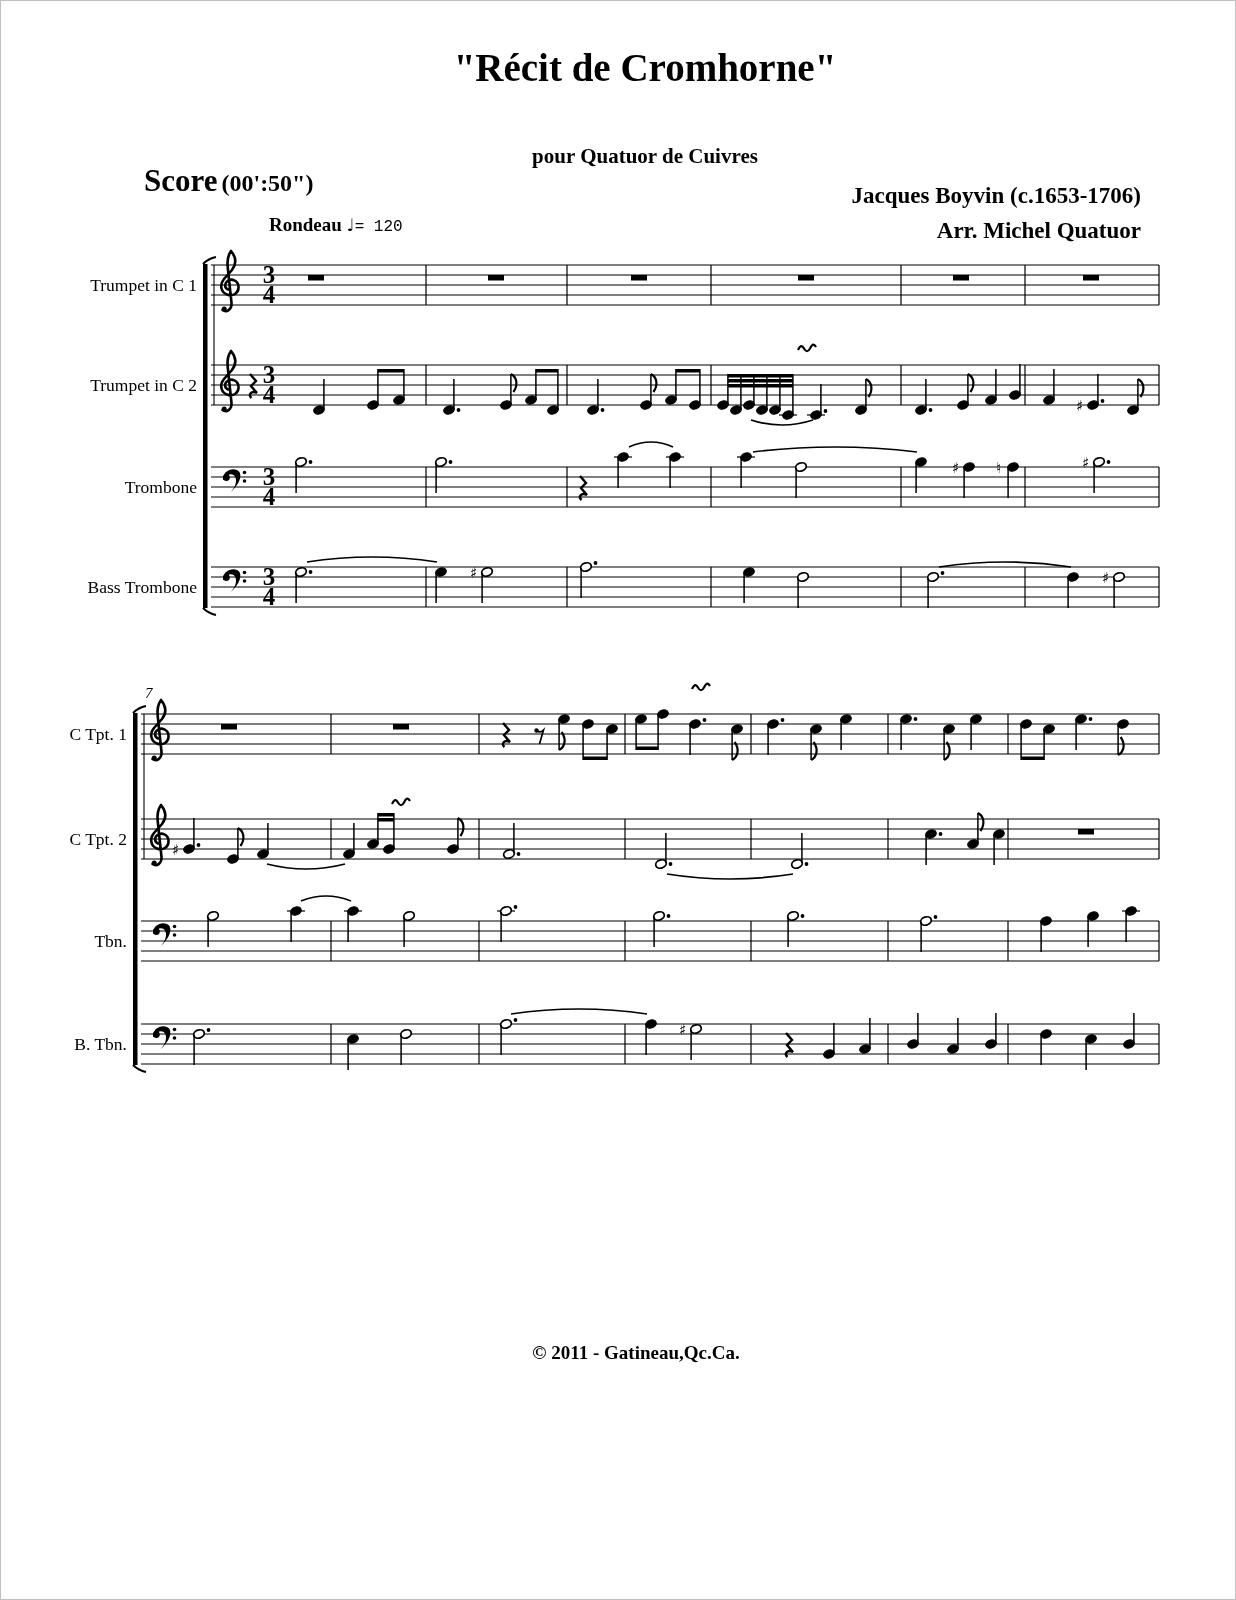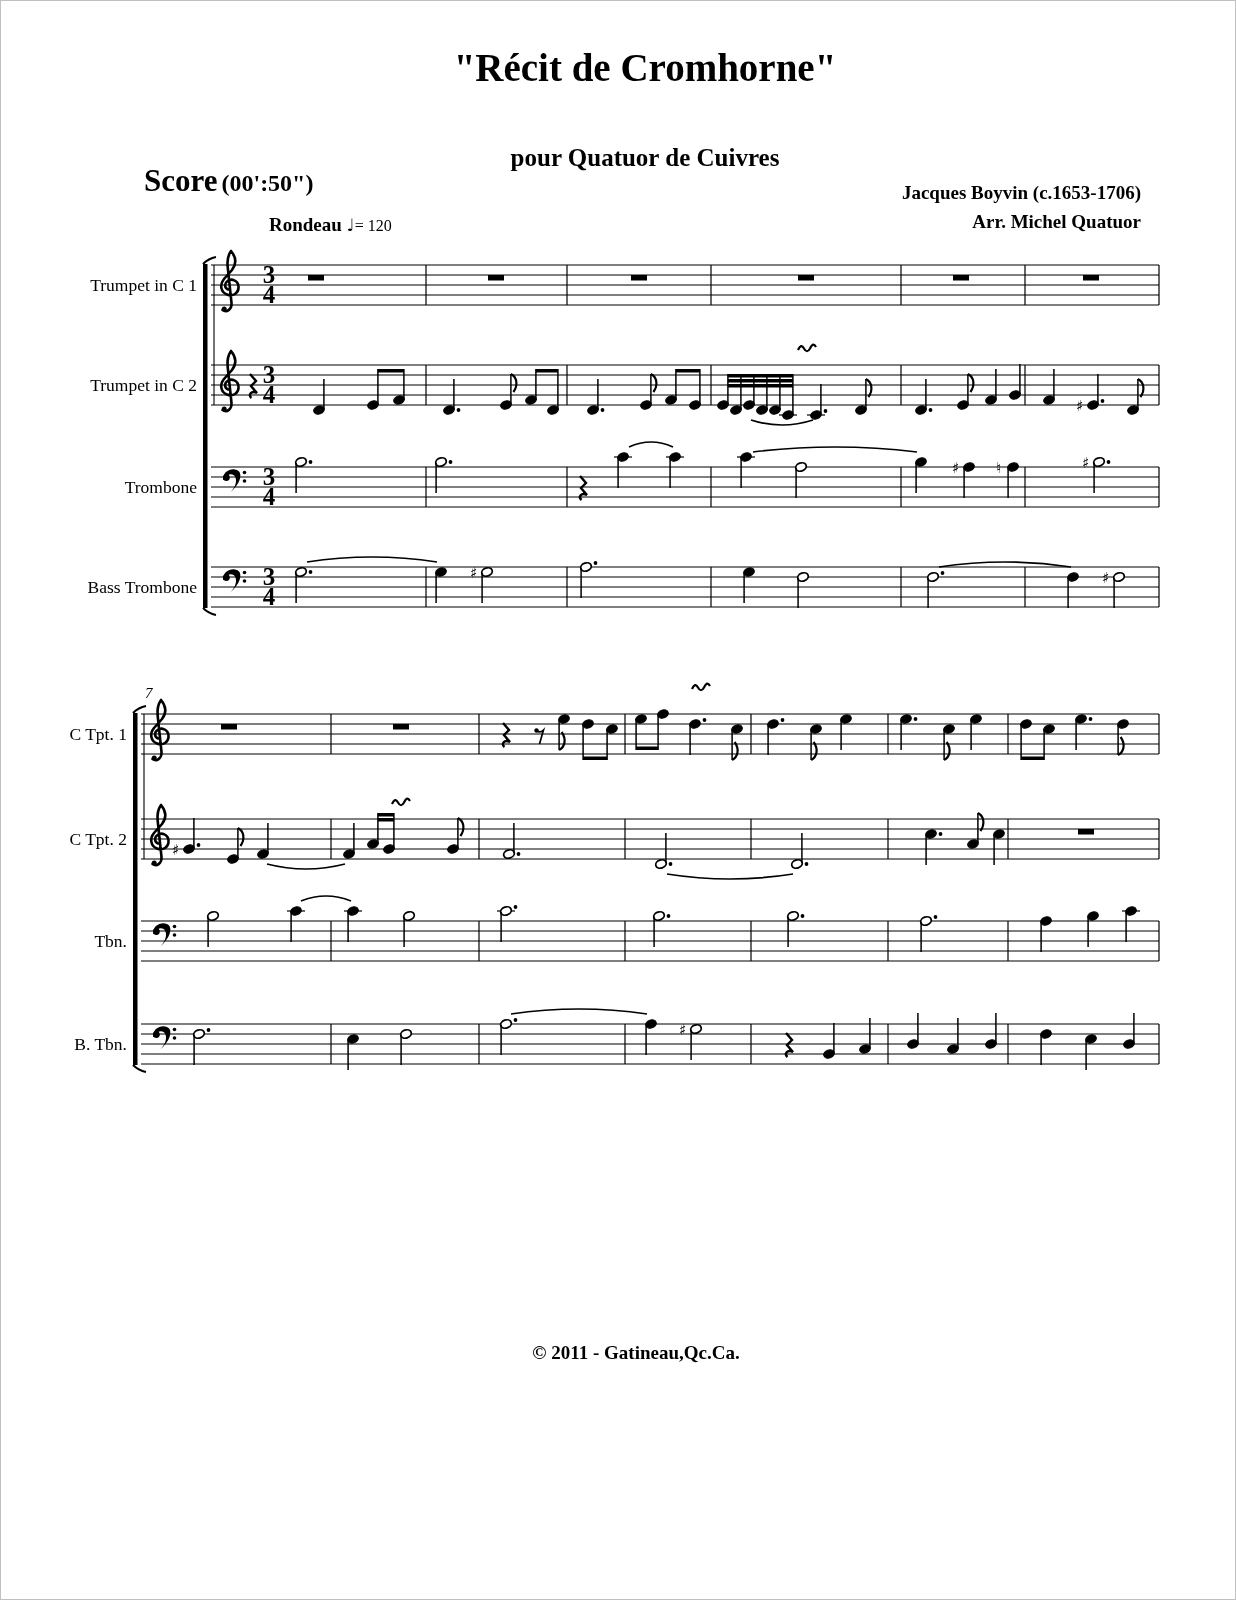--- a/index.html
+++ b/index.html
@@ -4,29 +4,29 @@
 <style>
   html,body{margin:0;padding:0;background:#e8e8e8;}
   .page{position:relative;width:1236px;height:1600px;background:#ffffff;
         border:1px solid #c0c0c0;box-sizing:border-box;overflow:hidden;
         font-family:"Liberation Serif",serif;color:#000;}
   .title{position:absolute;top:44px;left:54px;right:0;text-align:center;
          font-size:39px;font-weight:bold;}
   .subtitle{position:absolute;top:104px;left:54px;right:0;text-align:center;
          font-size:26px;font-weight:bold;font-style:italic;}
   .inst{position:absolute;top:143px;left:54px;right:0;text-align:center;
-         font-size:25px;font-weight:bold;}
+         font-size:21px;font-weight:bold;}
   .scoreline{position:absolute;top:162px;left:143px;font-weight:bold;}
   .score-word{font-size:31px;}
   .duration{font-size:24px;}
   .credits{position:absolute;top:178px;right:94px;text-align:right;
-         font-size:19px;font-weight:bold;line-height:1.5;}
+         font-size:23px;font-weight:bold;line-height:1.5;}
   .tempo{position:absolute;top:213px;left:268px;font-size:19px;font-weight:bold;}
   .tempo-note{font-family:"DejaVu Sans",sans-serif;font-size:17px;font-weight:normal;}
-  .tempo-eq{font-size:16px;font-weight:normal;}
+  .tempo-eq{font-size:16px;font-weight:normal;font-family:Liberation Mono, monospace;}
   .footer{position:absolute;top:1313px;left:36px;right:0;text-align:center;
          font-size:19px;font-weight:bold;margin-top:28px;}
   svg .acc{font:15px "DejaVu Sans",sans-serif;}
   svg .tsig{font:bold 25px "Liberation Serif",serif;}
   svg .ilabel{font:17.5px "Liberation Serif",serif;}
   svg .mnum{font:italic 15px "Liberation Serif",serif;}
 </style>
 </head>
 <body>
 

